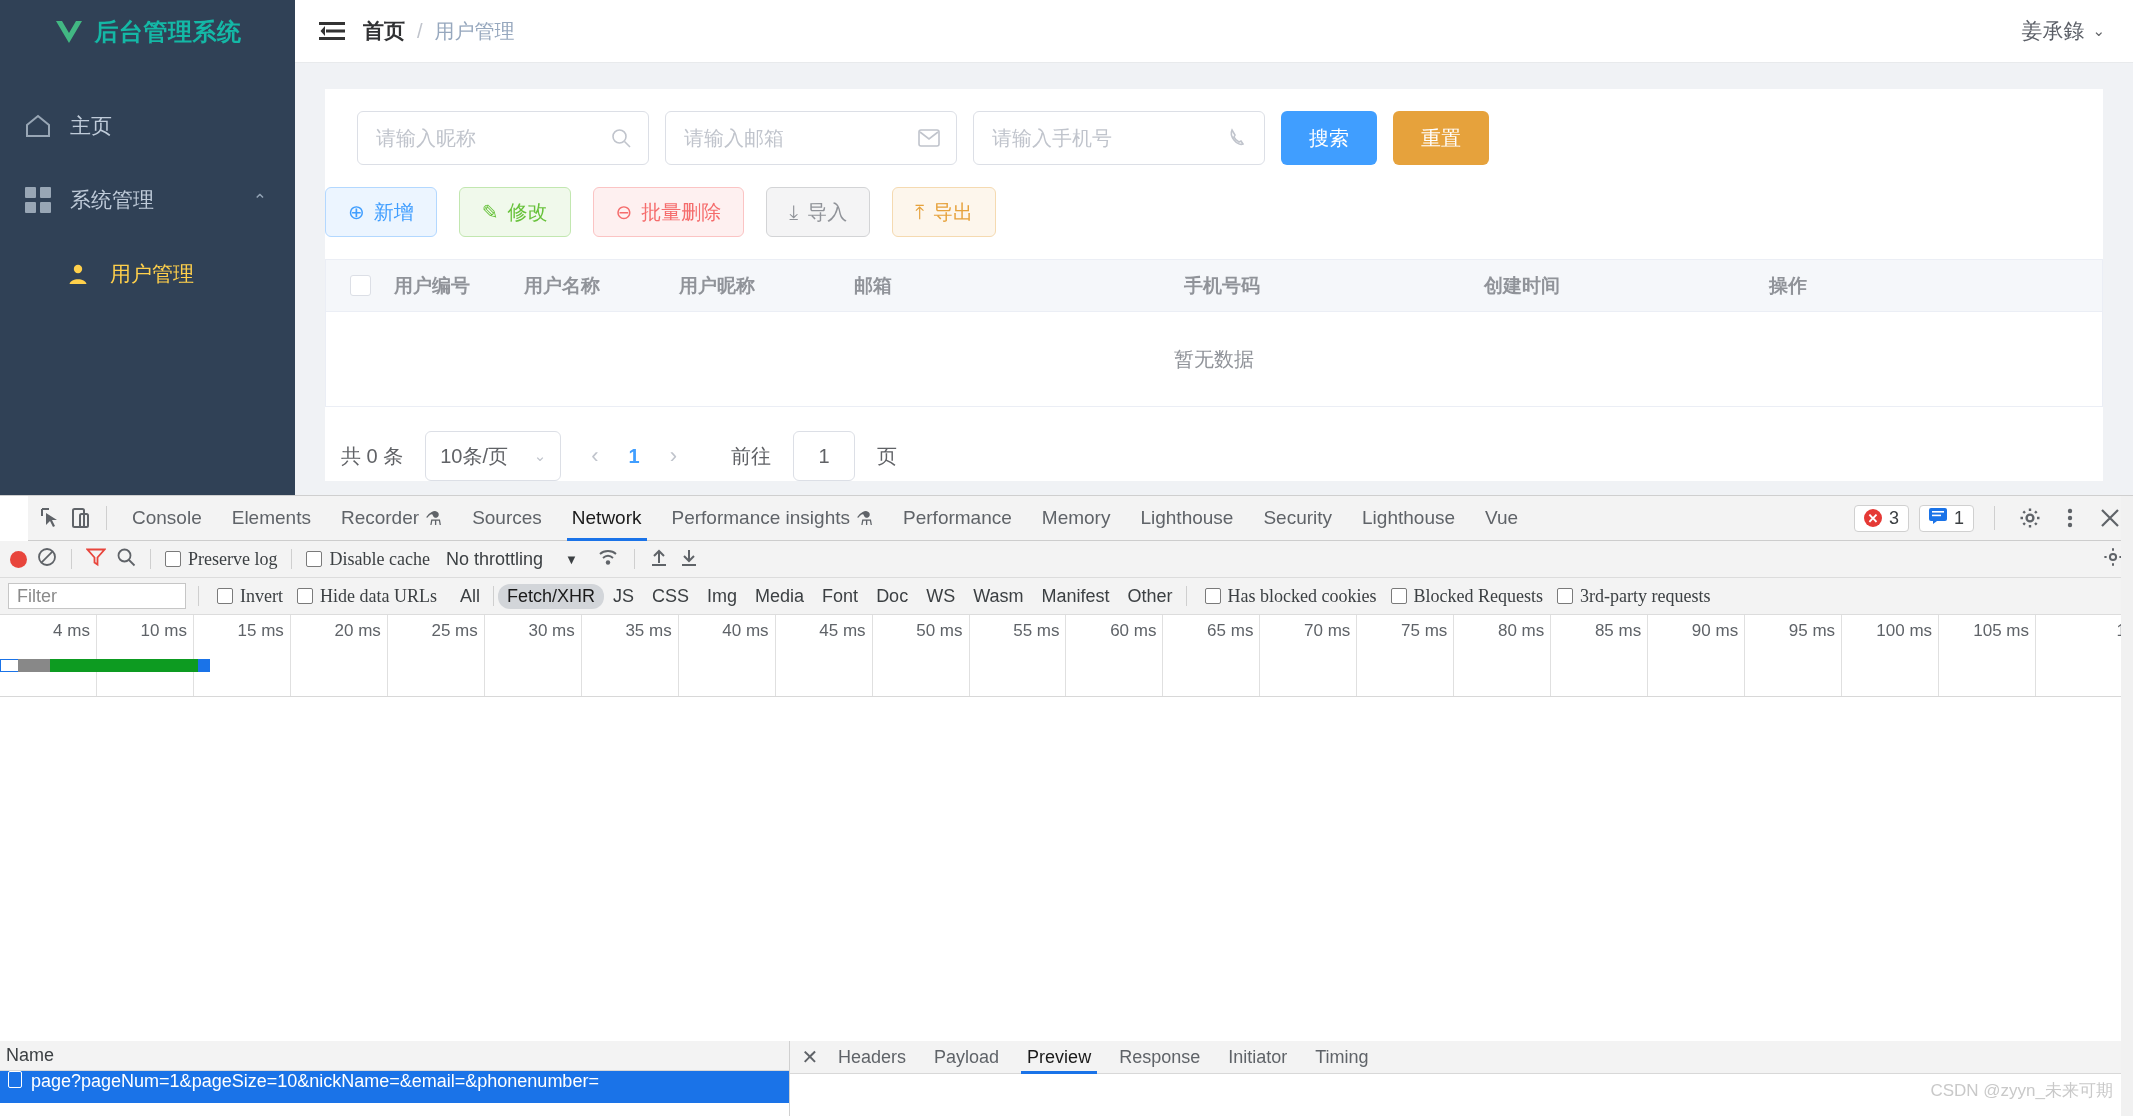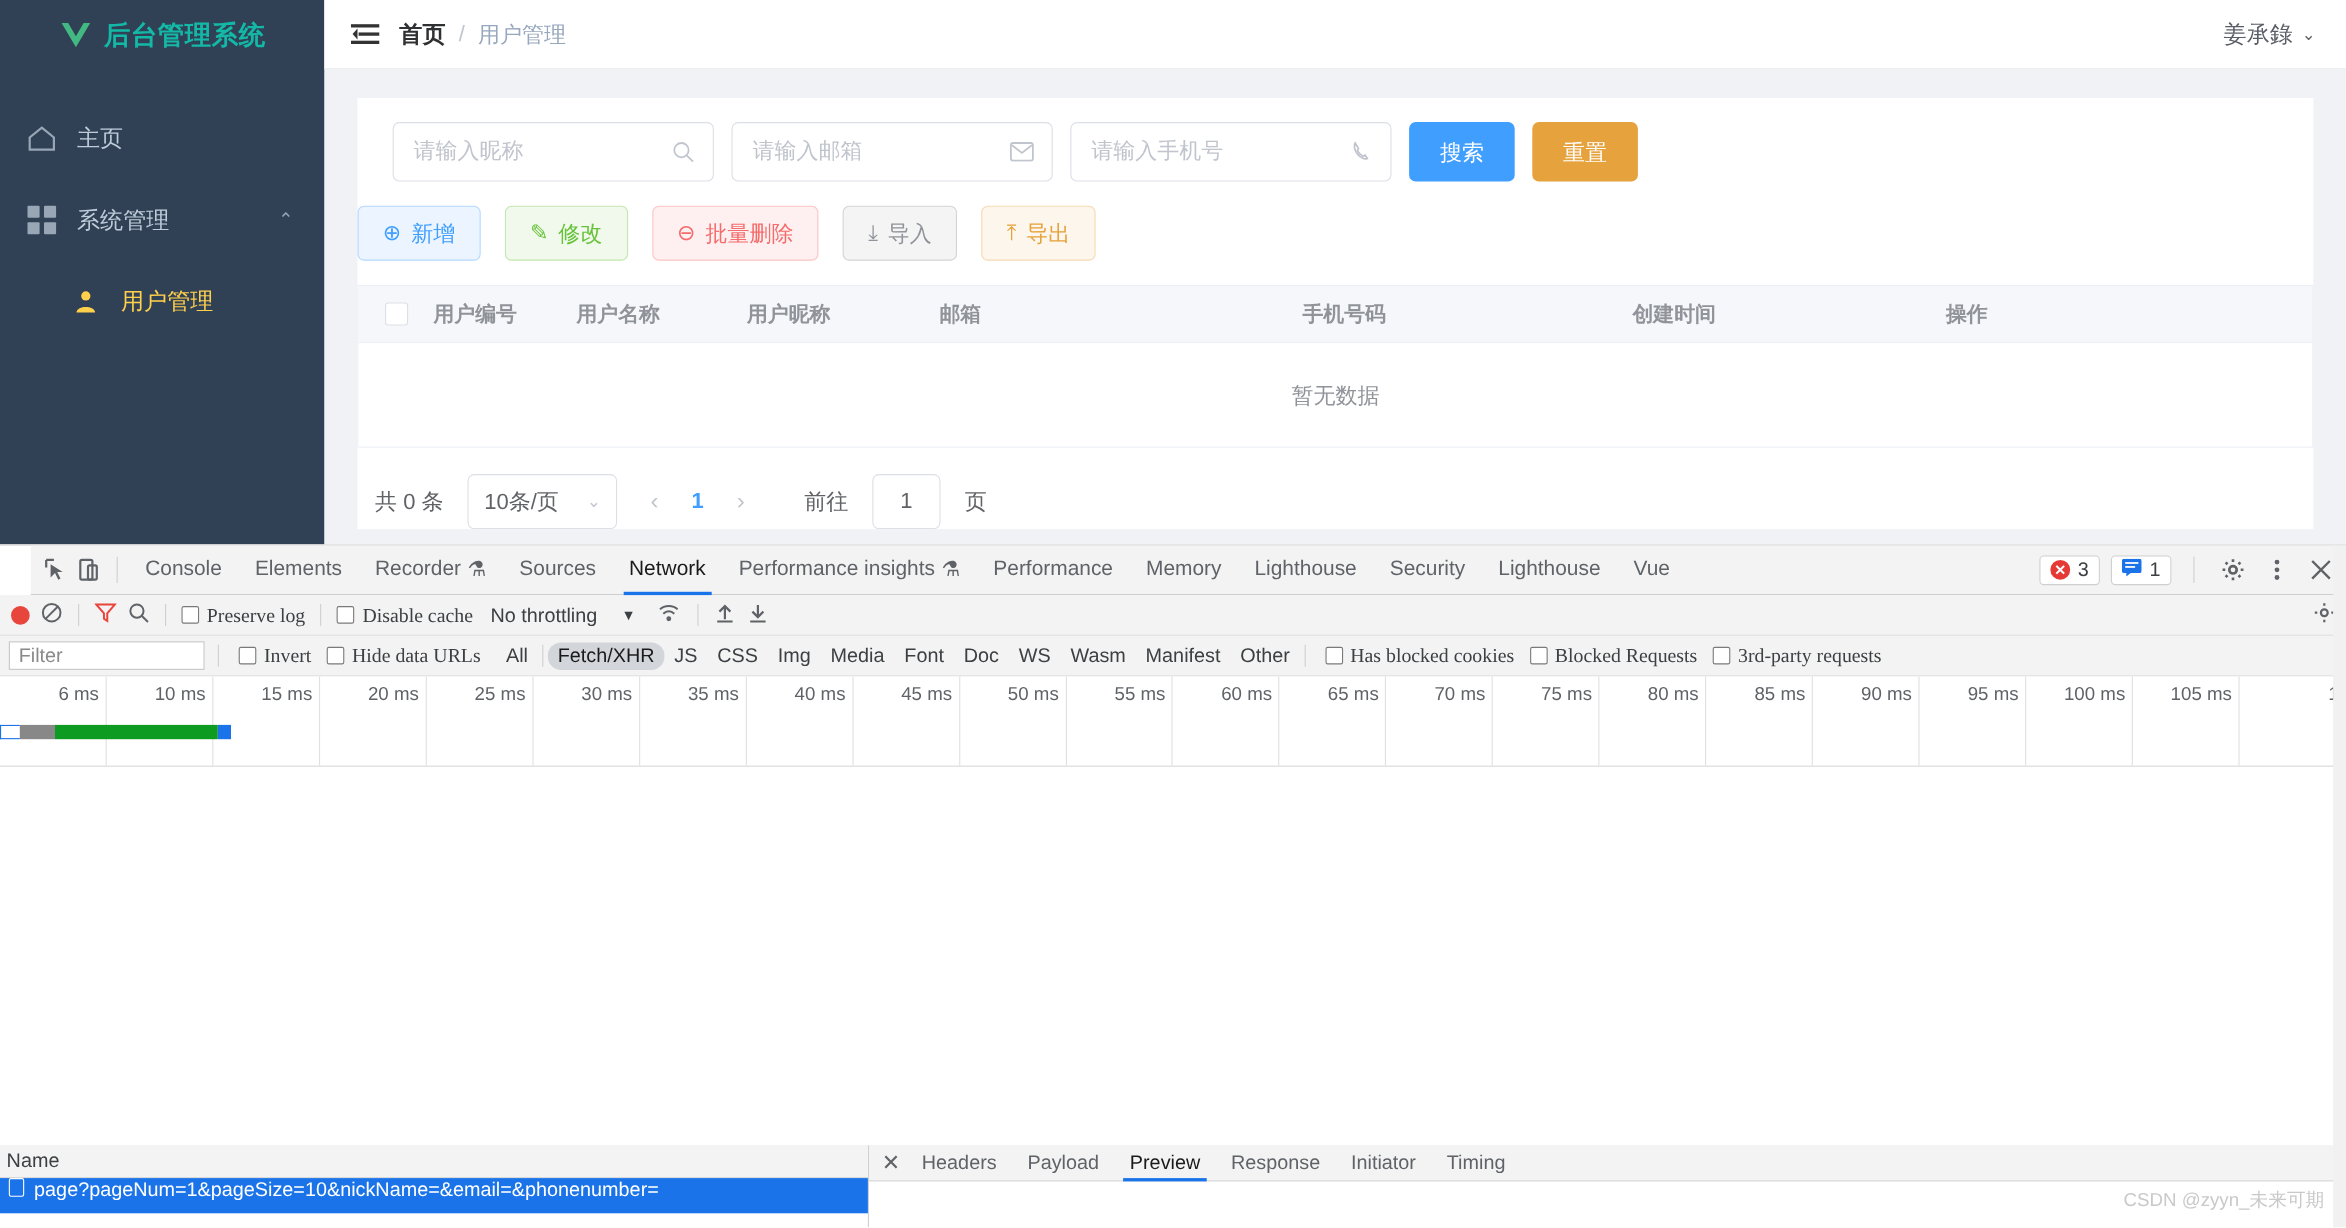--- a/index.html
+++ b/index.html
@@ -528,21 +528,21 @@
       </span>
       <span class="chk">
         <span class="box"></span>
         <span>3rd-party requests</span>
       </span>
     </div>
 
     <div class="overview">
       <div class="ov-ticks" id="ticks">
           <div class="ov-cell">
-            <span>6 ms</span>
+            <span>4 ms</span>
           </div>
           <div class="ov-cell">
             <span>10 ms</span>
           </div>
           <div class="ov-cell">
             <span>15 ms</span>
           </div>
           <div class="ov-cell">
             <span>20 ms</span>
           </div>

